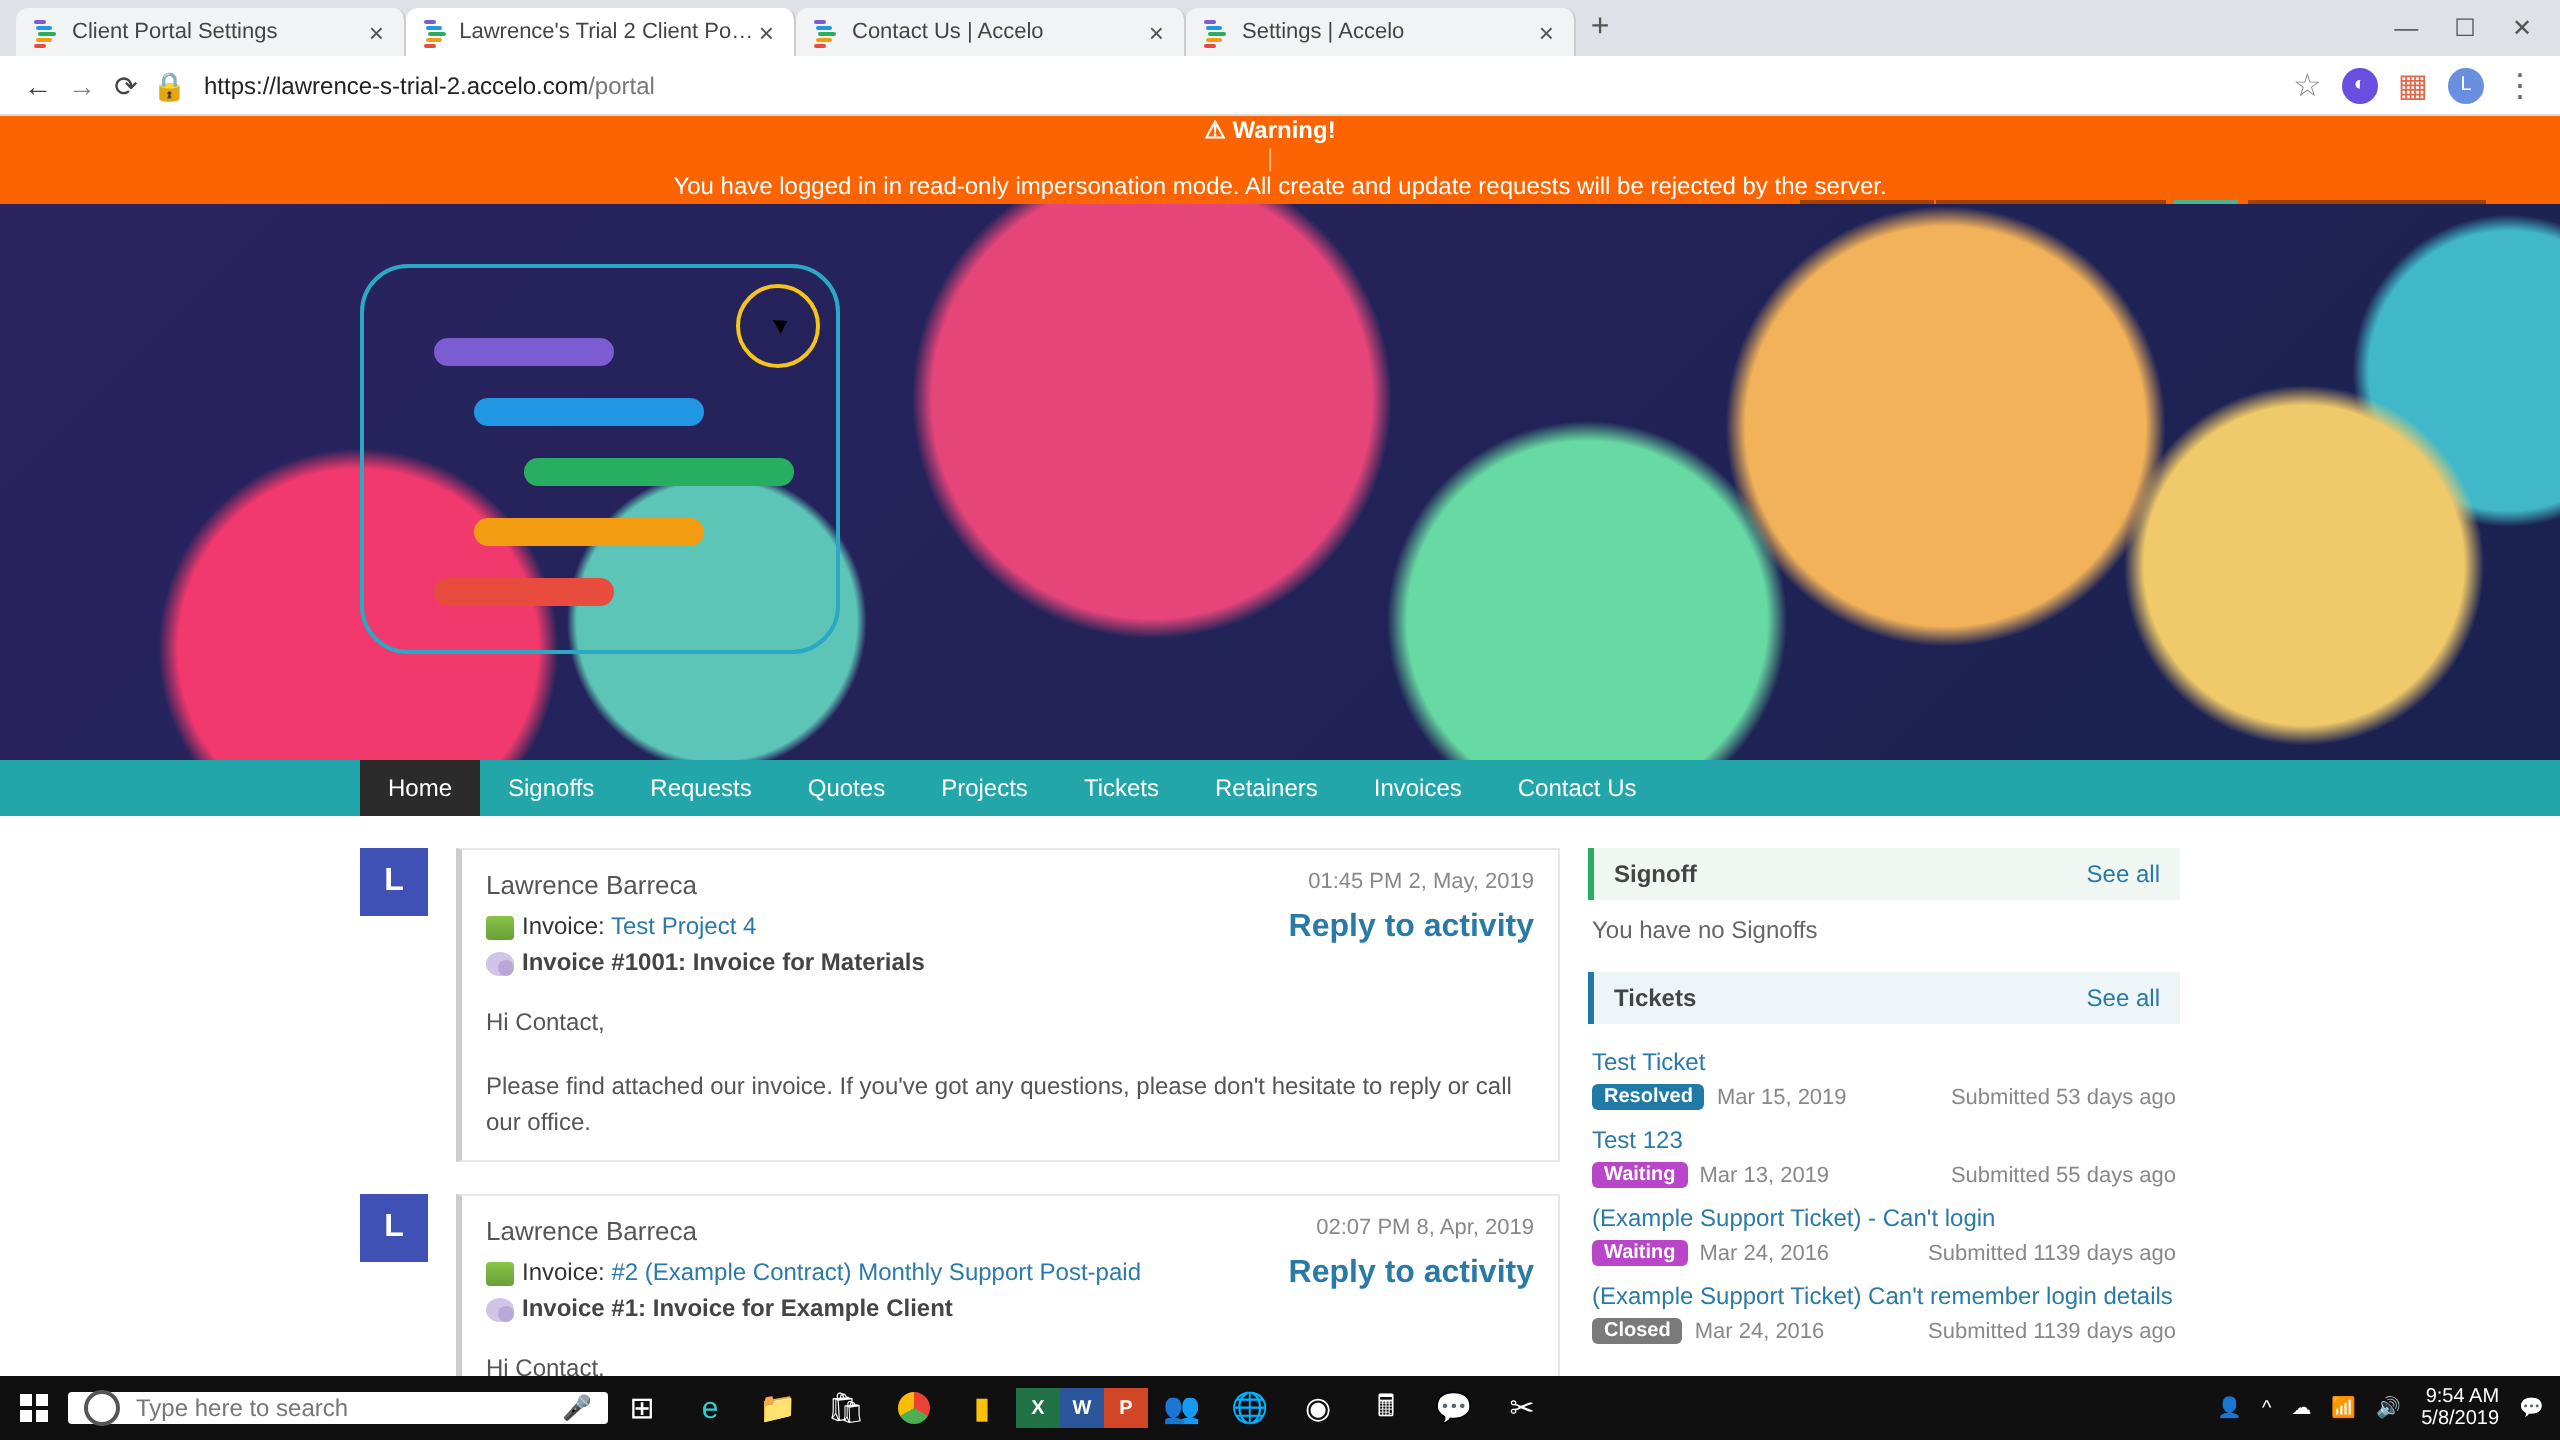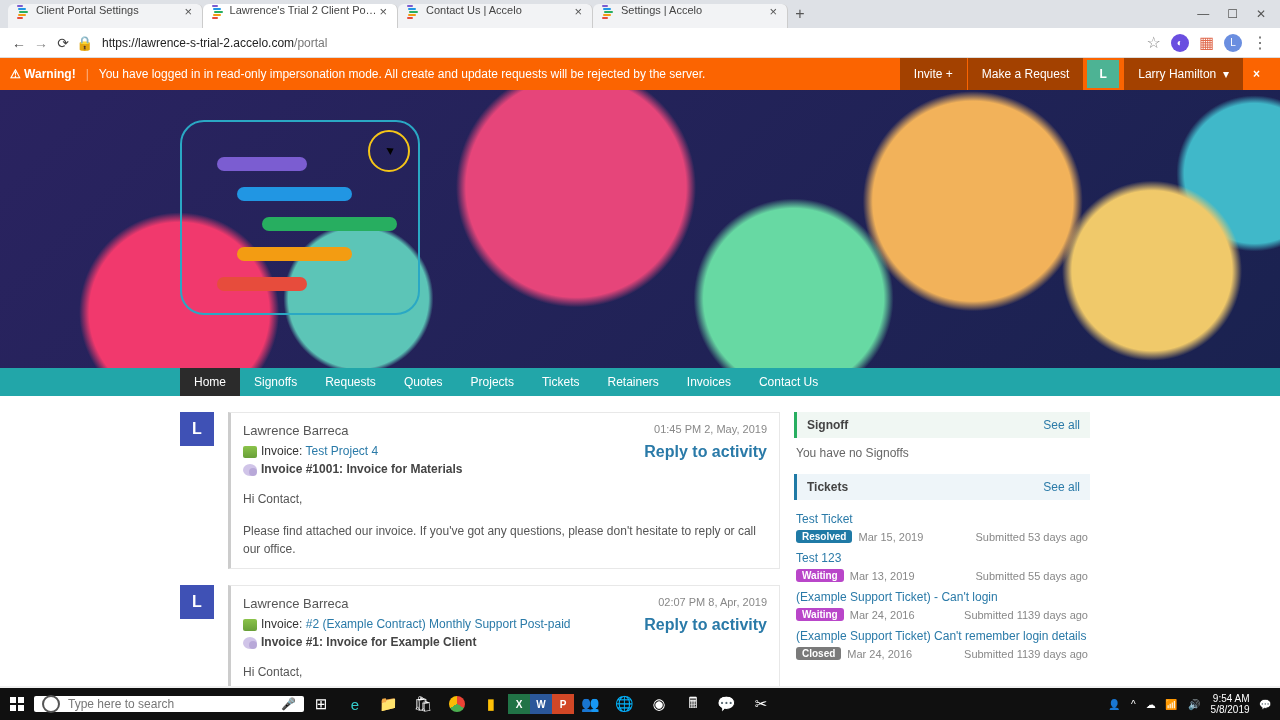--- a/index.html
+++ b/index.html
@@ -1,36 +1,36 @@
 <!DOCTYPE html>
 <html><head>
 <meta charset="utf-8">
 <style>
 * { margin: 0; padding: 0; box-sizing: border-box; font-family: "Segoe UI", Arial, sans-serif; }
 body { background: #f0f0f0; overflow: hidden; }
 
 
 .browser-tabs { background: #dee1e6; height: 28px; display: flex; align-items: center; padding-left: 8px; }
-.tab { background: #f2f3f5; height: 24px; margin-top: 4px; border-radius: 6px 6px 0 0; display: flex; padding: 0 8px; font-size: 11px; color: #444; width: 195px; border-right:1px solid #ccc; position:relative;}
+.tab { background: #f2f3f5; height: 24px; margin-top: 4px; border-radius: 6px 6px 0 0; display: flex; align-items: center; padding: 0 8px; font-size: 11px; color: #444; width: 195px; border-right:1px solid #ccc; position:relative;}
 .tab.active { background: #fff; }
 .tab .favicon { width: 14px; height: 14px; margin-right: 6px; display:inline-block;}
 .tab .closex { margin-left:auto; color:#555; font-size:13px; padding:0 2px;}
 .newtab { width:24px; text-align:center; font-size:16px; color:#555; }
 .win-controls { margin-left:auto; display:flex; gap:18px; padding-right:14px; color:#555; font-size:12px;}
 .addr-bar { background:#fff; height:30px; display:flex; align-items:center; padding:0 8px; border-bottom:1px solid #ddd;}
 .addr-bar .navbtn { width:22px; text-align:center; color:#888; font-size:14px;}
 .addr-bar .navbtn.active{color:#444;}
 .addr-bar .url { font-size:12px; color:#333; margin-left:6px; flex:1;}
 .addr-bar .url .host{color:#222;}
 .addr-bar .url .path{color:#777;}
 .addr-right{display:flex; gap:10px; align-items:center; padding-right:4px;}
 .circle-icon{width:18px;height:18px;border-radius:50%;display:flex;align-items:center;justify-content:center;font-size:10px;}
 
 
-.warn-bar{background:#fb6401;height:32px;display:flex;align-items:center;color:#fff;font-size:12px;padding:0 10px;}
+.warn-bar{background:#fb6401;height:44px;display:flex;align-items:center;color:#fff;font-size:12px;padding:0 10px;flex-direction:column;}
 .warn-bar .wlabel{font-weight:600;margin-right:10px;}
 .warn-bar .wlabel::before{content:"⚠ ";}
 .warn-bar .divider{color:rgba(255,255,255,.5);margin-right:10px;}
 .warn-right{margin-left:auto;display:flex;align-items:center;height:100%;}
 .warn-btn{background:rgba(0,0,0,.35);height:100%;display:flex;align-items:center;padding:0 14px;font-size:12px;color:#fff;margin-left:1px;}
 .warn-avatar{background:#4db394;width:32px;height:28px;display:flex;align-items:center;justify-content:center;margin:0 4px;color:#fff;font-weight:600;}
 .warn-close{padding:0 10px;color:#fff;font-weight:bold;}
 
 
 .hero{height:278px;background:

